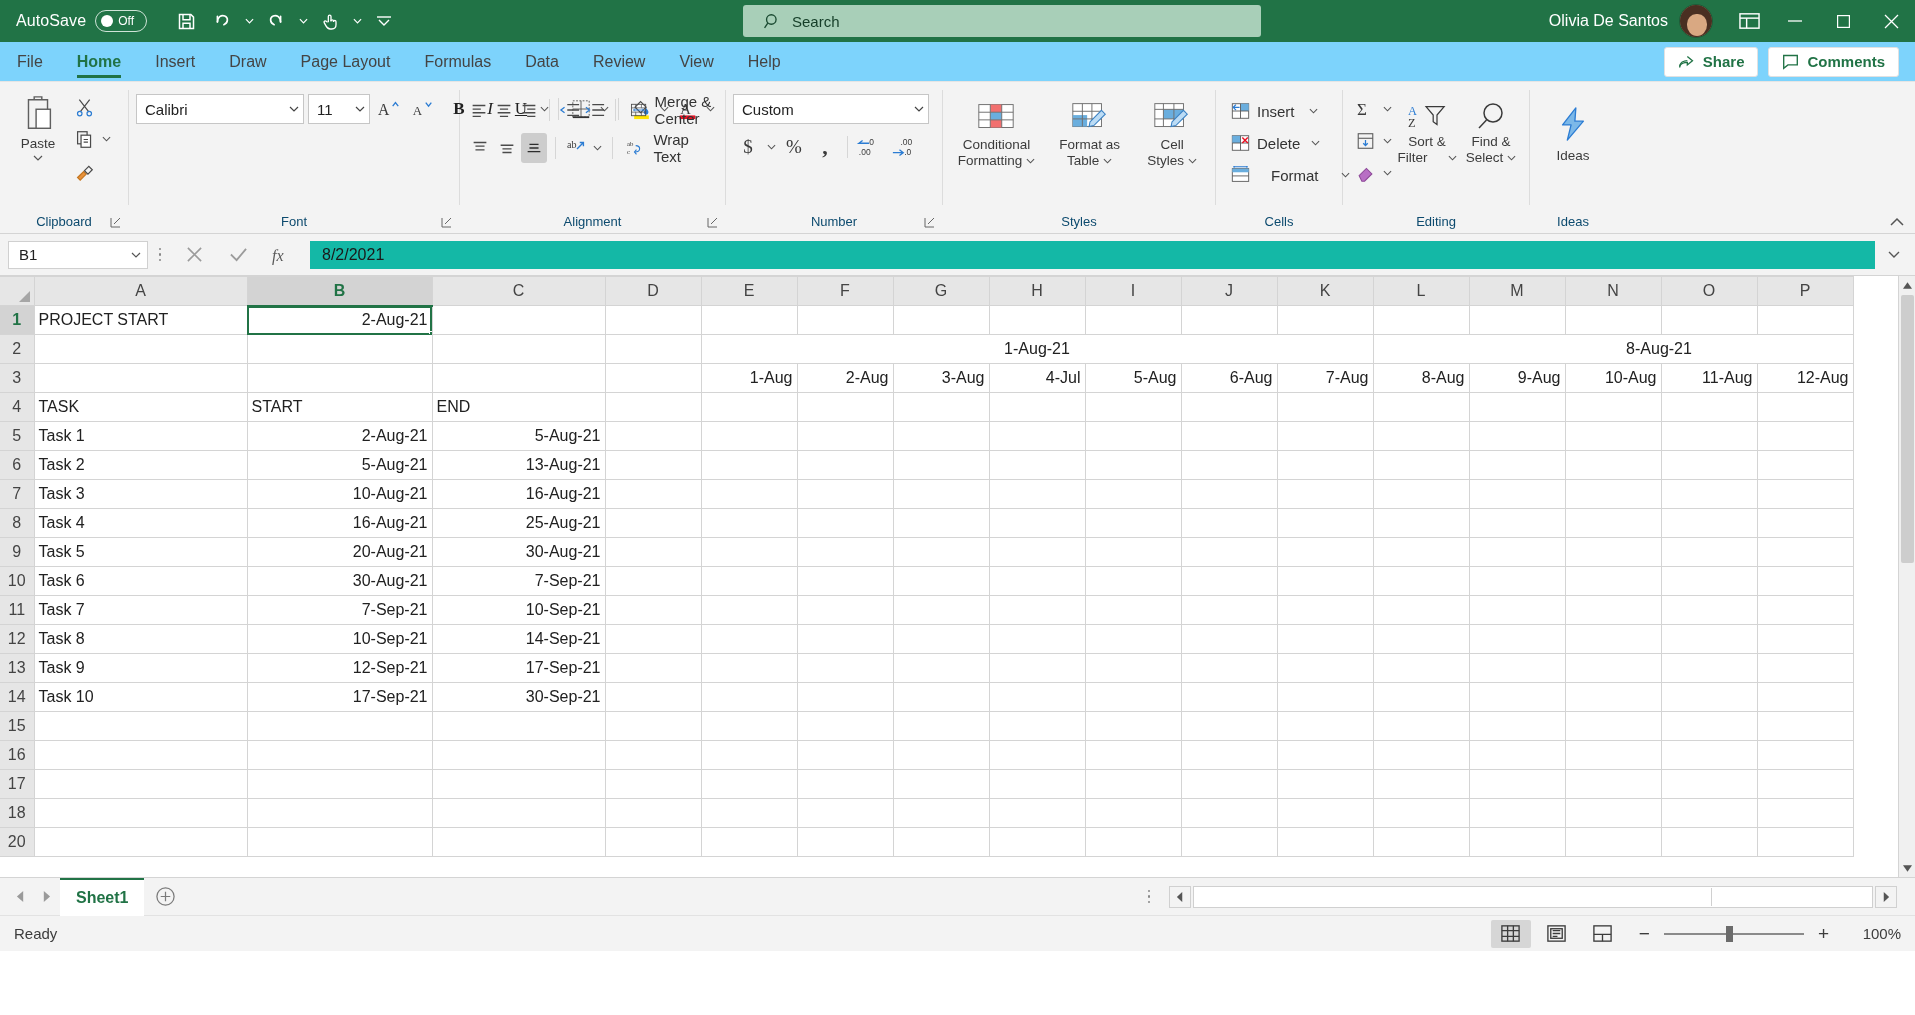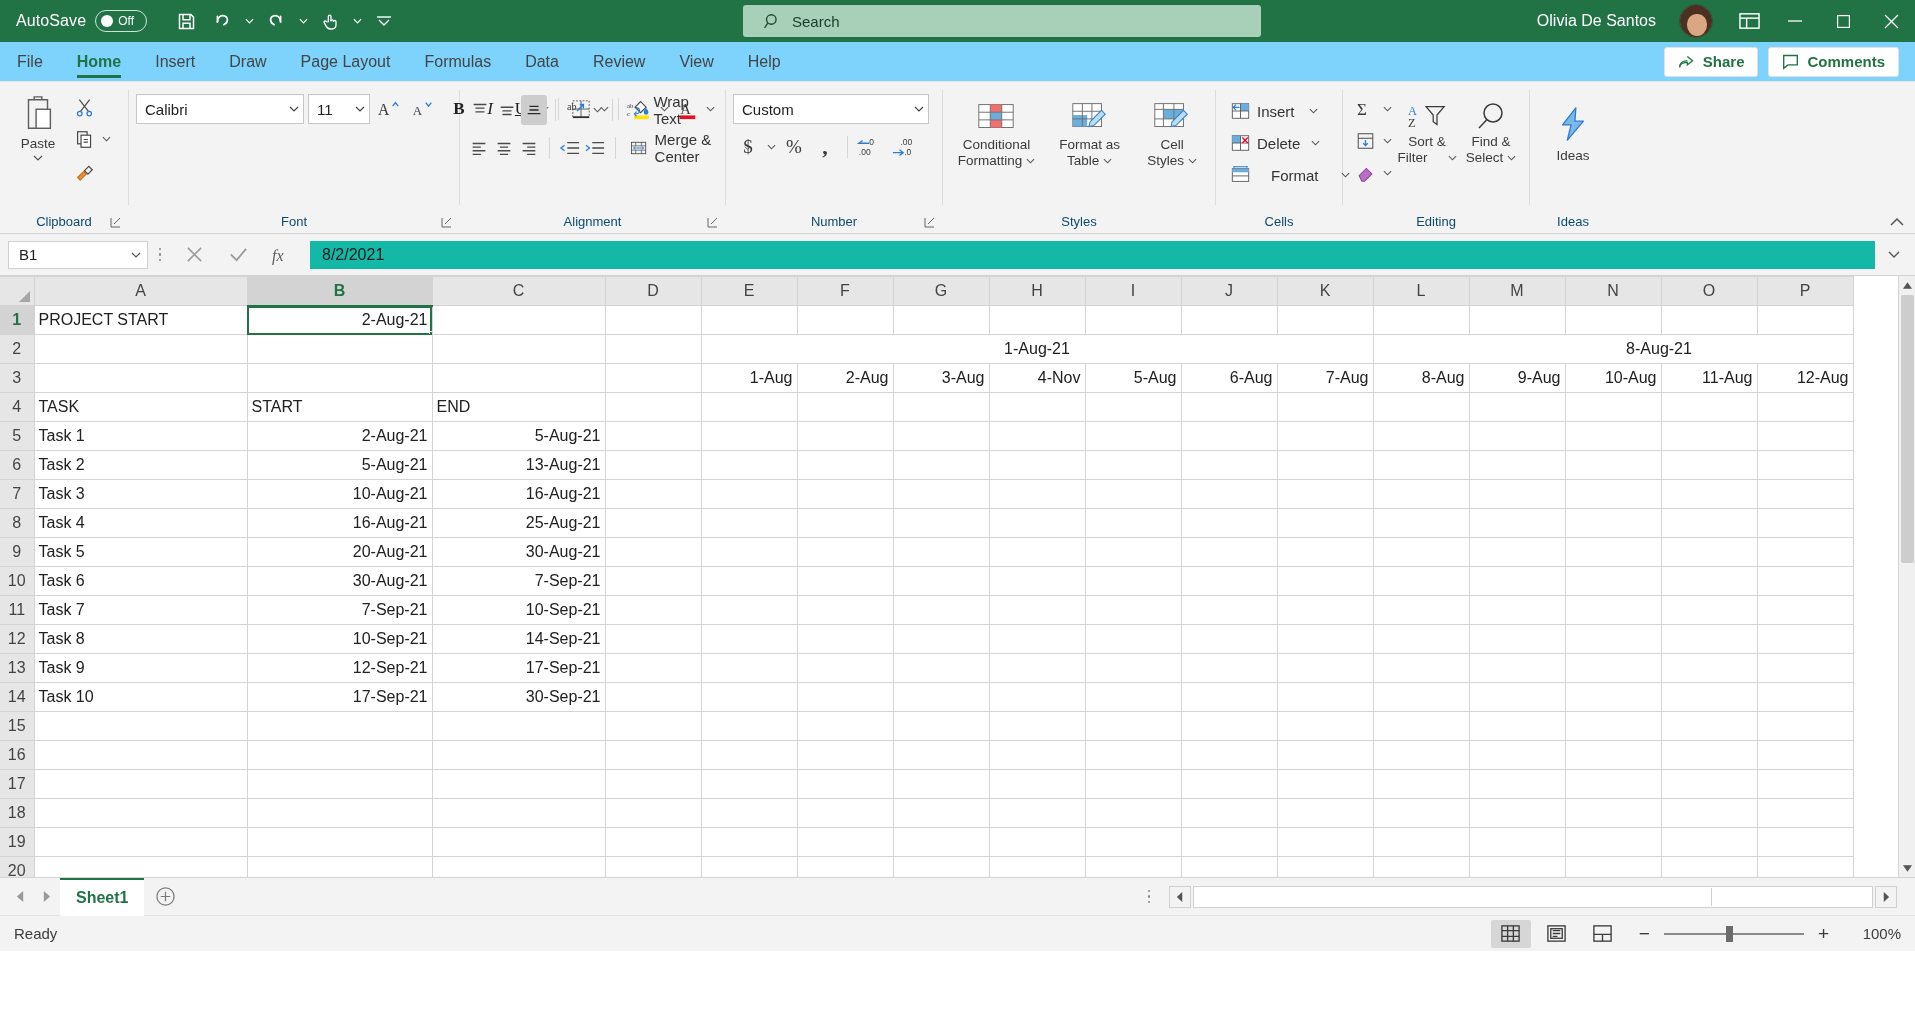--- a/index.html
+++ b/index.html
@@ -35,21 +35,21 @@
     display:flex; align-items:center; justify-content:center; pointer-events:none;
   }
   .doc-title{ font-size:17px; margin-right:158px; }
   .searchbox{
     position:absolute; left:743px; top:5px; width:518px; height:32px;
     background:#a8cfb8; border-radius:3px; display:flex; align-items:center;
     gap:10px; padding-left:20px; color:#143d27; font-size:15px;
     pointer-events:auto;
   }
   .tr-right{ margin-left:auto; display:flex; align-items:center; }
-  .user{ display:flex; align-items:center; gap:23px; margin-right:14px; }
+  .user{ display:flex; align-items:center; gap:11px; margin-right:14px; }
   .user .name{ font-size:16px; }
   .avatar{
     width:34px;height:34px;border-radius:50%;overflow:hidden;
     background:#7d5a43; position:relative; border:1px solid #1b5c38;
   }
   .avatar .hair{ position:absolute; inset:0; background:#4a2f22; border-radius:50%; }
   .avatar .face{ position:absolute; left:7px; top:9px; width:20px;height:22px;
     background:#d9a882; border-radius:46% 46% 50% 50%; }
   .winbtn{ width:48px;height:42px;display:flex;align-items:center;justify-content:center; }
   .ribbon-icon-btn{ width:44px;height:42px;display:flex;align-items:center;justify-content:center; }
@@ -518,20 +518,62 @@
       </span>
     </div>
   </div>
   <div class="rdiv"></div>
 
   <div class="rgroup" style="width:265px">
     <div class="rgroup-body" style="flex-direction:column;gap:6px;padding-top:6px">
       <div class="rowflex" style="gap:1px">
         <div class="smallbtn">
           <svg width="20" height="20" viewBox="0 0 22 22" stroke="#4a4a4a" stroke-width="1.5">
+            <path d="M4 6h14M4 10h9M4 14h14M4 18h9"></path>
+          </svg>
+        </div>
+        <div class="smallbtn">
+          <svg width="20" height="20" viewBox="0 0 22 22" stroke="#4a4a4a" stroke-width="1.5">
+            <path d="M4 6h14M6.5 10h9M4 14h14M6.5 18h9"></path>
+          </svg>
+        </div>
+        <div class="smallbtn">
+          <svg width="20" height="20" viewBox="0 0 22 22" stroke="#4a4a4a" stroke-width="1.5">
+            <path d="M4 6h14M9 10h9M4 14h14M9 18h9"></path>
+          </svg>
+        </div>
+        <div style="width:1px;height:22px;background:#d6d6d6;margin:0 7px"></div>
+        <div class="smallbtn">
+          <svg width="22" height="20" viewBox="0 0 24 22" stroke="#2b7cd3" stroke-width="1.4" fill="none">
+            <path d="M9 5h13M9 11h13M9 17h13" stroke="#4a4a4a"></path>
+            <path d="M6 8L2 11l4 3"></path>
+          </svg>
+        </div>
+        <div class="smallbtn">
+          <svg width="22" height="20" viewBox="0 0 24 22" stroke="#2b7cd3" stroke-width="1.4" fill="none">
+            <path d="M9 5h13M9 11h13M9 17h13" stroke="#4a4a4a"></path>
+            <path d="M2 8l4 3-4 3"></path>
+          </svg>
+        </div>
+        <div style="width:1px;height:22px;background:#d6d6d6;margin:0 7px"></div>
+        <div class="txtbtn">
+          <svg width="22" height="20" viewBox="0 0 24 22">
+            <rect x="2" y="3" width="20" height="16" fill="none" stroke="#4a4a4a" stroke-width="1.2"></rect>
+            <path d="M2 8h20M2 14h20M8 3v5M16 3v5M8 14v5M16 14v5" stroke="#4a4a4a" stroke-width="1"></path>
+            <path d="M5 11h14M7 9l-2 2 2 2M17 9l2 2-2 2" stroke="#2b7cd3" stroke-width="1.3" fill="none"></path>
+          </svg>
+          <span>Merge &amp; Center</span>
+          <svg width="9" height="6" viewBox="0 0 10 6">
+              <path d="M1 1l4 4 4-4" stroke="#555" stroke-width="1.2" fill="none"></path>
+            </svg>
+        </div>
+      </div>
+      <div class="rowflex" style="gap:1px">
+        <div class="smallbtn">
+          <svg width="20" height="20" viewBox="0 0 22 22" stroke="#4a4a4a" stroke-width="1.5">
             <path d="M4 5h14M6 9h10M6 13h10"></path>
           </svg>
         </div>
         <div class="smallbtn">
           <svg width="20" height="20" viewBox="0 0 22 22" stroke="#4a4a4a" stroke-width="1.5">
             <path d="M4 8h14M6 12h10M6 16h10"></path>
           </svg>
         </div>
         <div class="smallbtn on">
           <svg width="20" height="20" viewBox="0 0 22 22" stroke="#2c2c2c" stroke-width="1.5">
@@ -552,62 +594,20 @@
         </div>
         <div style="width:1px;height:22px;background:#d6d6d6;margin:0 7px"></div>
         <div class="txtbtn">
           <svg width="22" height="20" viewBox="0 0 24 22">
             <text x="0" y="9" font-size="8.5" font-family="Liberation Serif, serif" fill="#3a3a3a">ab</text>
             <text x="0" y="18" font-size="8.5" font-family="Liberation Serif, serif" fill="#3a3a3a">c</text>
             <path d="M10 16c4 0 6-2 6-4s-2-4-5-4" stroke="#2b7cd3" stroke-width="1.4" fill="none"></path>
             <path d="M12 13l-2.5 3 2.5 3" stroke="#2b7cd3" stroke-width="1.4" fill="none"></path>
           </svg>
           <span>Wrap Text</span>
-        </div>
-      </div>
-      <div class="rowflex" style="gap:1px">
-        <div class="smallbtn">
-          <svg width="20" height="20" viewBox="0 0 22 22" stroke="#4a4a4a" stroke-width="1.5">
-            <path d="M4 6h14M4 10h9M4 14h14M4 18h9"></path>
-          </svg>
-        </div>
-        <div class="smallbtn">
-          <svg width="20" height="20" viewBox="0 0 22 22" stroke="#4a4a4a" stroke-width="1.5">
-            <path d="M4 6h14M6.5 10h9M4 14h14M6.5 18h9"></path>
-          </svg>
-        </div>
-        <div class="smallbtn">
-          <svg width="20" height="20" viewBox="0 0 22 22" stroke="#4a4a4a" stroke-width="1.5">
-            <path d="M4 6h14M9 10h9M4 14h14M9 18h9"></path>
-          </svg>
-        </div>
-        <div style="width:1px;height:22px;background:#d6d6d6;margin:0 7px"></div>
-        <div class="smallbtn">
-          <svg width="22" height="20" viewBox="0 0 24 22" stroke="#2b7cd3" stroke-width="1.4" fill="none">
-            <path d="M9 5h13M9 11h13M9 17h13" stroke="#4a4a4a"></path>
-            <path d="M6 8L2 11l4 3"></path>
-          </svg>
-        </div>
-        <div class="smallbtn">
-          <svg width="22" height="20" viewBox="0 0 24 22" stroke="#2b7cd3" stroke-width="1.4" fill="none">
-            <path d="M9 5h13M9 11h13M9 17h13" stroke="#4a4a4a"></path>
-            <path d="M2 8l4 3-4 3"></path>
-          </svg>
-        </div>
-        <div style="width:1px;height:22px;background:#d6d6d6;margin:0 7px"></div>
-        <div class="txtbtn">
-          <svg width="22" height="20" viewBox="0 0 24 22">
-            <rect x="2" y="3" width="20" height="16" fill="none" stroke="#4a4a4a" stroke-width="1.2"></rect>
-            <path d="M2 8h20M2 14h20M8 3v5M16 3v5M8 14v5M16 14v5" stroke="#4a4a4a" stroke-width="1"></path>
-            <path d="M5 11h14M7 9l-2 2 2 2M17 9l2 2-2 2" stroke="#2b7cd3" stroke-width="1.3" fill="none"></path>
-          </svg>
-          <span>Merge &amp; Center</span>
-          <svg width="9" height="6" viewBox="0 0 10 6">
-              <path d="M1 1l4 4 4-4" stroke="#555" stroke-width="1.2" fill="none"></path>
-            </svg>
         </div>
       </div>
     </div>
     <div class="rgroup-label">
       <span>Alignment</span>
       <span class="dlg">
         <svg width="11" height="11" viewBox="0 0 11 11" stroke="#666" fill="none" stroke-width="1">
             <path d="M1 1v9h9"></path>
             <path d="M4 7l6-6"></path>
           </svg>
@@ -983,21 +983,21 @@
 
         <tr>
           <td class="rowh"><span>3</span></td>
           <td></td>
             <td></td>
           <td></td>
             <td></td>
           <td class="r"><span>1-Aug</span></td>
           <td class="r"><span>2-Aug</span></td>
           <td class="r"><span>3-Aug</span></td>
-          <td class="r"><span>4-Nov</span></td>
+          <td class="r"><span>4-Jul</span></td>
           <td class="r"><span>5-Aug</span></td>
           <td class="r"><span>6-Aug</span></td>
           <td class="r"><span>7-Aug</span></td>
           <td class="r"><span>8-Aug</span></td>
           <td class="r"><span>9-Aug</span></td>
           <td class="r"><span>10-Aug</span></td>
           <td class="r"><span>11-Aug</span></td>
           <td class="r"><span>12-Aug</span></td>
         </tr>
 
@@ -1282,39 +1282,20 @@
             <td></td>
             <td></td>
             <td></td>
             <td></td>
             <td></td>
             <td></td>
             <td></td>
             <td></td>
           </tr>
         <tr>
-            <td class="rowh"><span>19</span></td>
-            <td></td>
-            <td></td>
-            <td></td>
-            <td></td>
-            <td></td>
-            <td></td>
-            <td></td>
-            <td></td>
-            <td></td>
-            <td></td>
-            <td></td>
-            <td></td>
-            <td></td>
-            <td></td>
-            <td></td>
-            <td></td>
-          </tr>
-        <tr>
             <td class="rowh"><span>20</span></td>
             <td></td>
             <td></td>
             <td></td>
             <td></td>
             <td></td>
             <td></td>
             <td></td>
             <td></td>
             <td></td>

